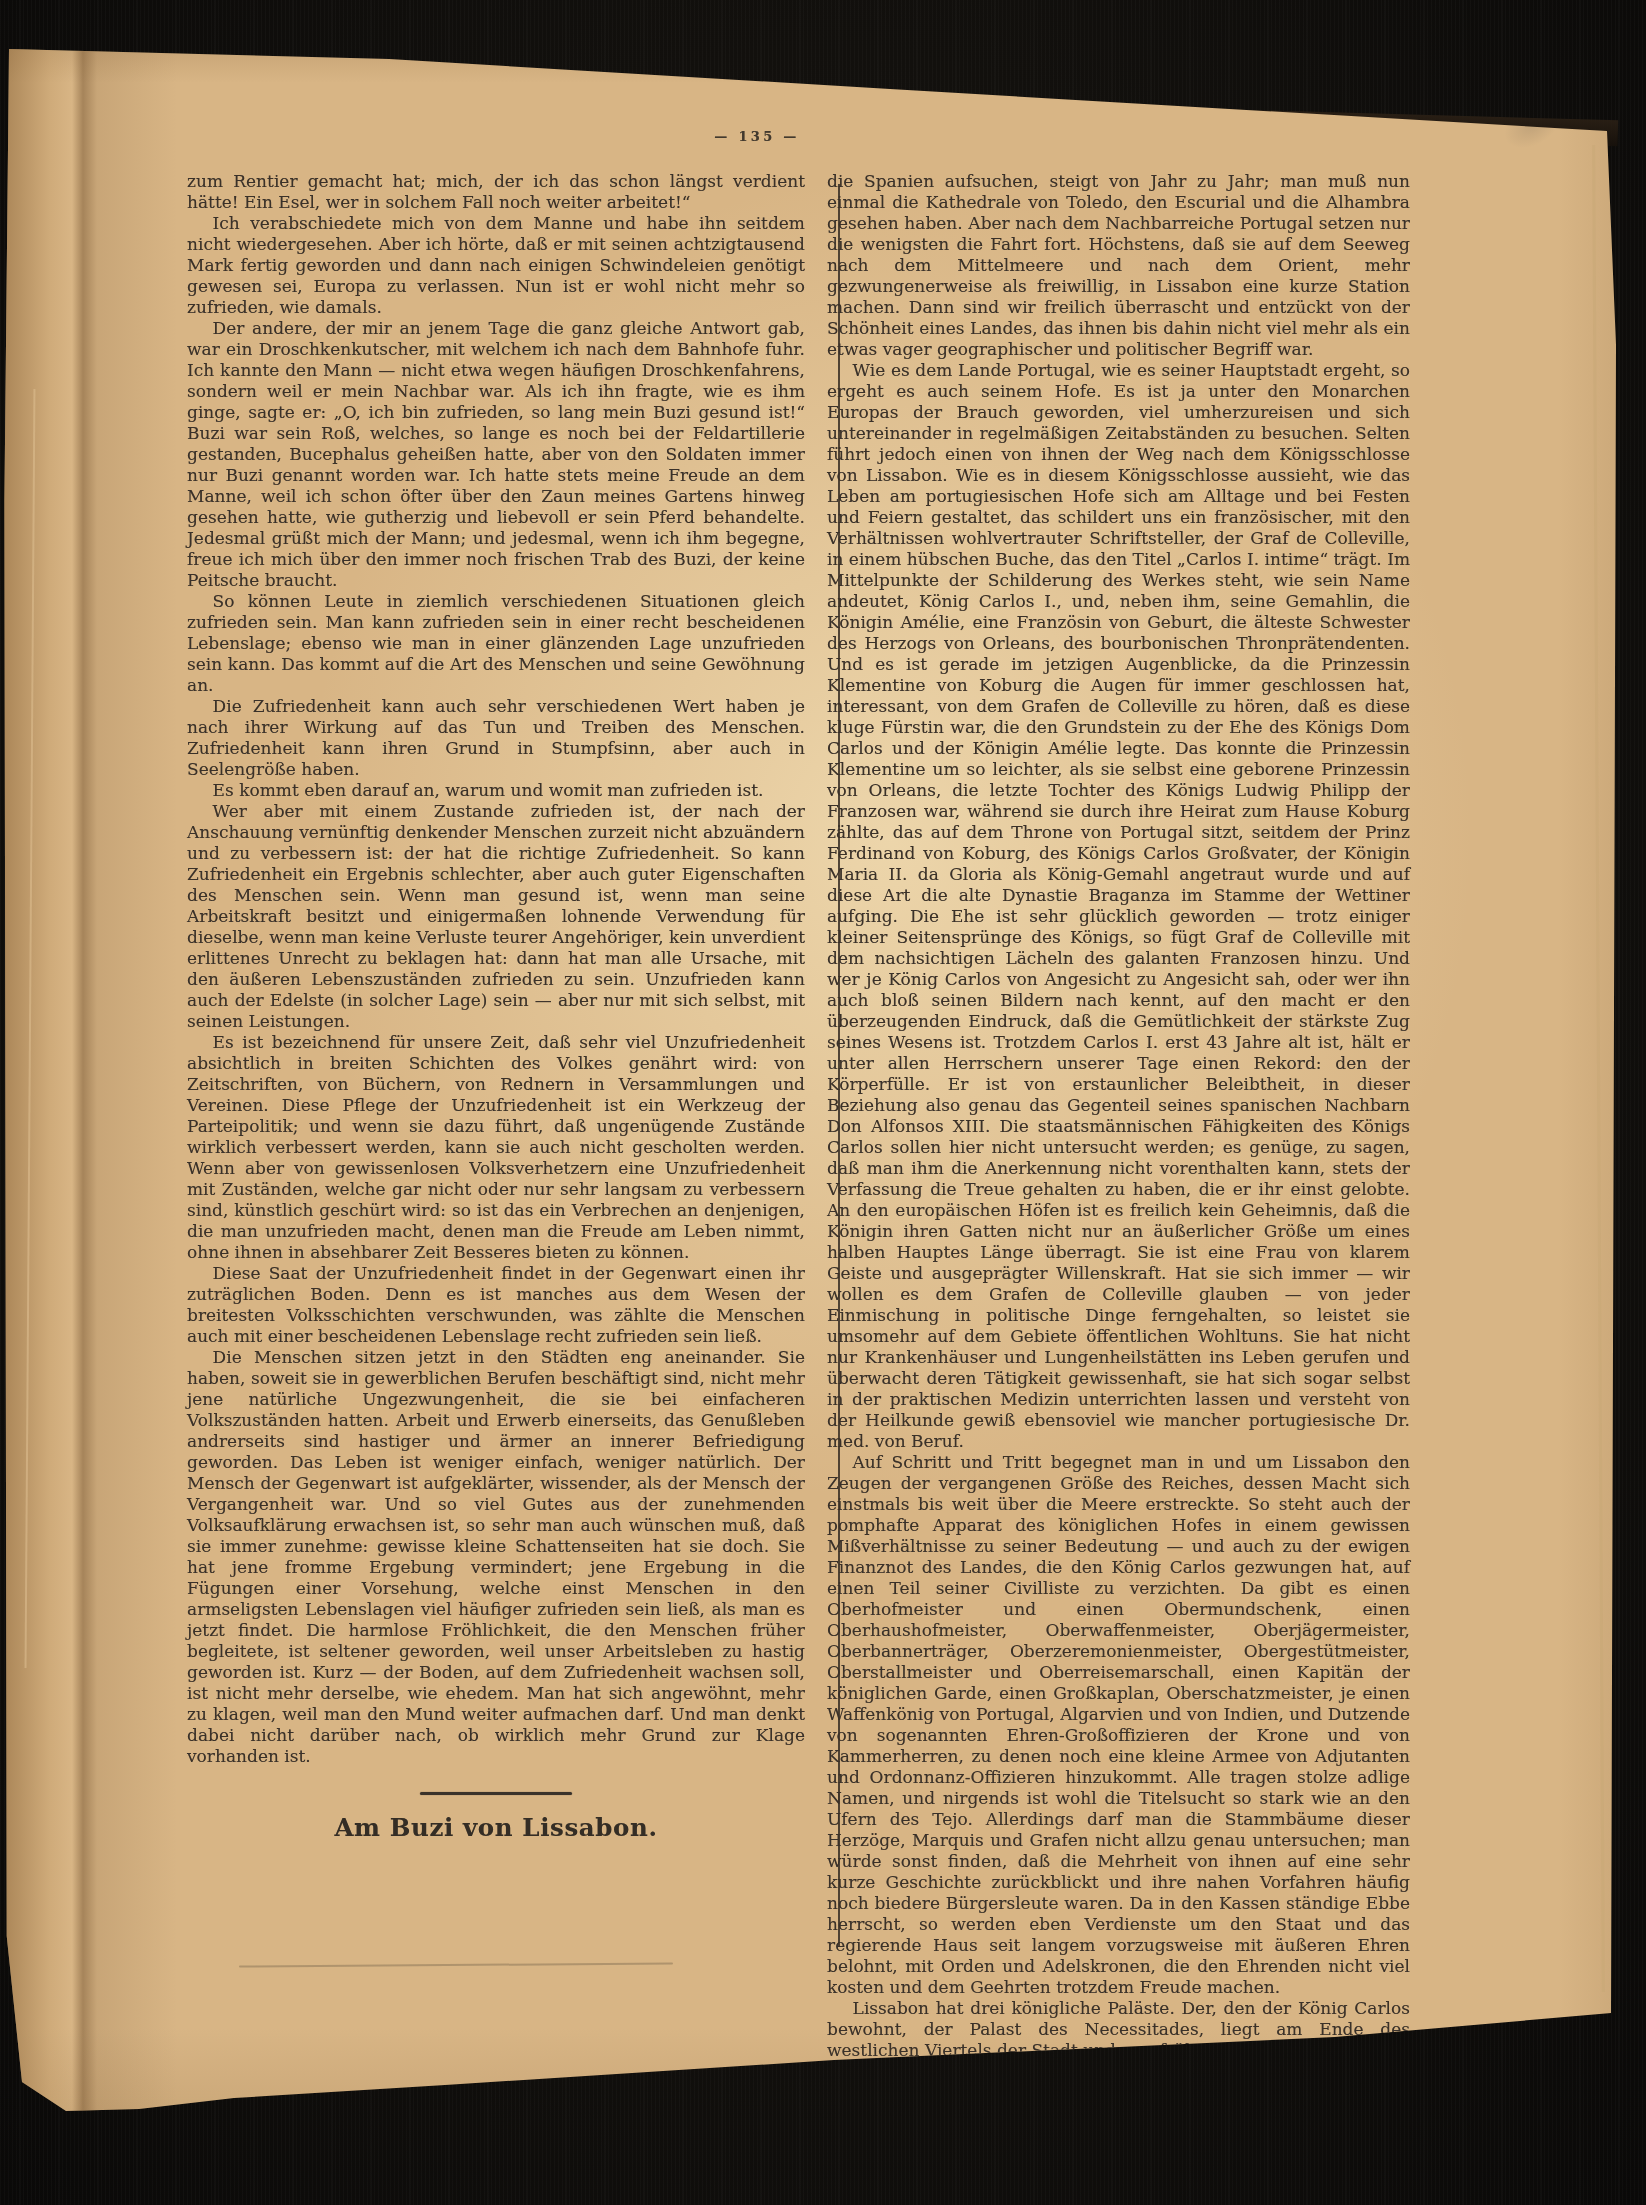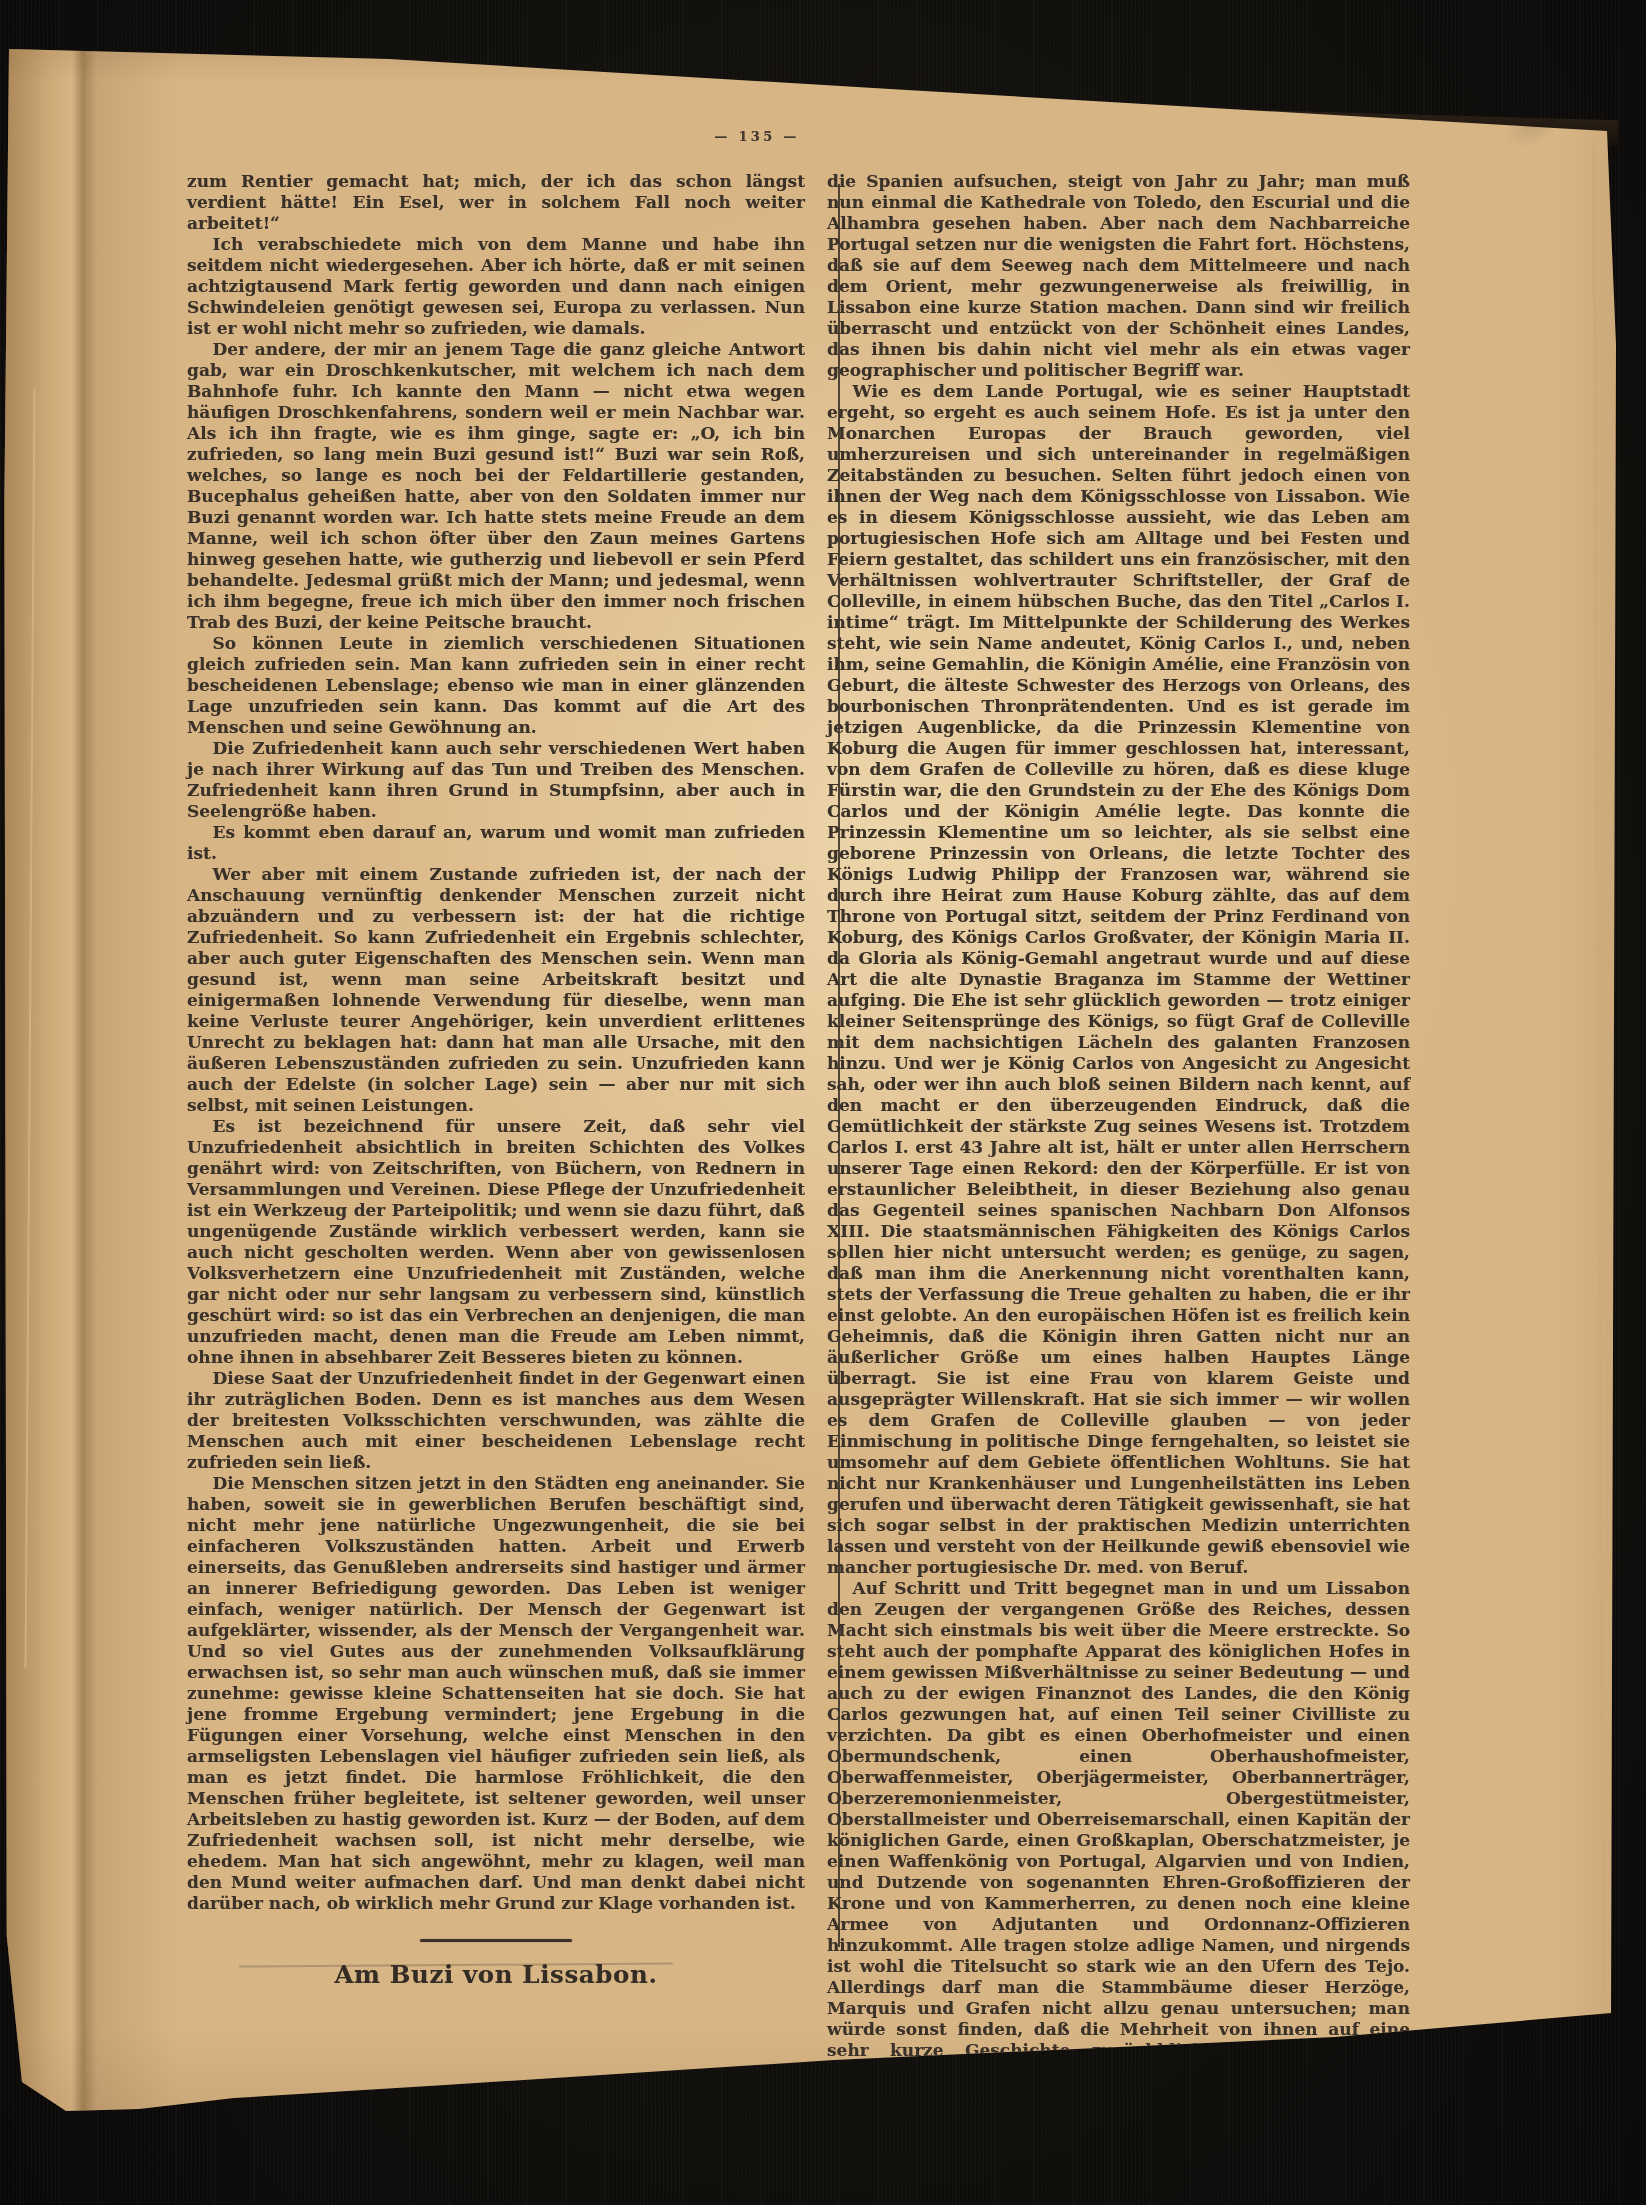--- a/index.html
+++ b/index.html
@@ -42,21 +42,21 @@
               background:rgba(200,168,118,0.5);}
 
   .pageno{position:absolute;left:590px;top:129px;width:334px;text-align:center;
     font-size:13px;font-weight:bold;letter-spacing:3.3px;color:#433a2e;
     text-shadow:0 0 0.6px rgba(67,58,46,.5);}
 
   .col{position:absolute;top:171px;color:#3a3129;font-size:17px;line-height:21px;
     text-align:justify;text-shadow:0 0 0.6px rgba(58,49,41,.35);}
   .col-left{left:187px;width:618px;}
   .col-right{left:827px;width:583px;}
-  .col p{margin:0;text-indent:25.6px;font-weight:bold;}
+  .col p{margin:0;text-indent:25.6px;}
   .col p.noindent{text-indent:0;}
 
   .vrule{position:absolute;left:838px;top:184px;width:1.7px;height:1763px;
     background:#362d23;opacity:.85;}
 
   .section-rule{width:152px;height:3.3px;background:#3a322a;border-radius:1.7px;
     margin:24.5px auto 22px auto;box-shadow:0 0 1.1px rgba(58,50,42,.6);}
   .heading{margin:0 0 10px 0;text-align:center;font-size:24.5px;font-weight:bold;
     color:#342d25;letter-spacing:0.6px;}
 

